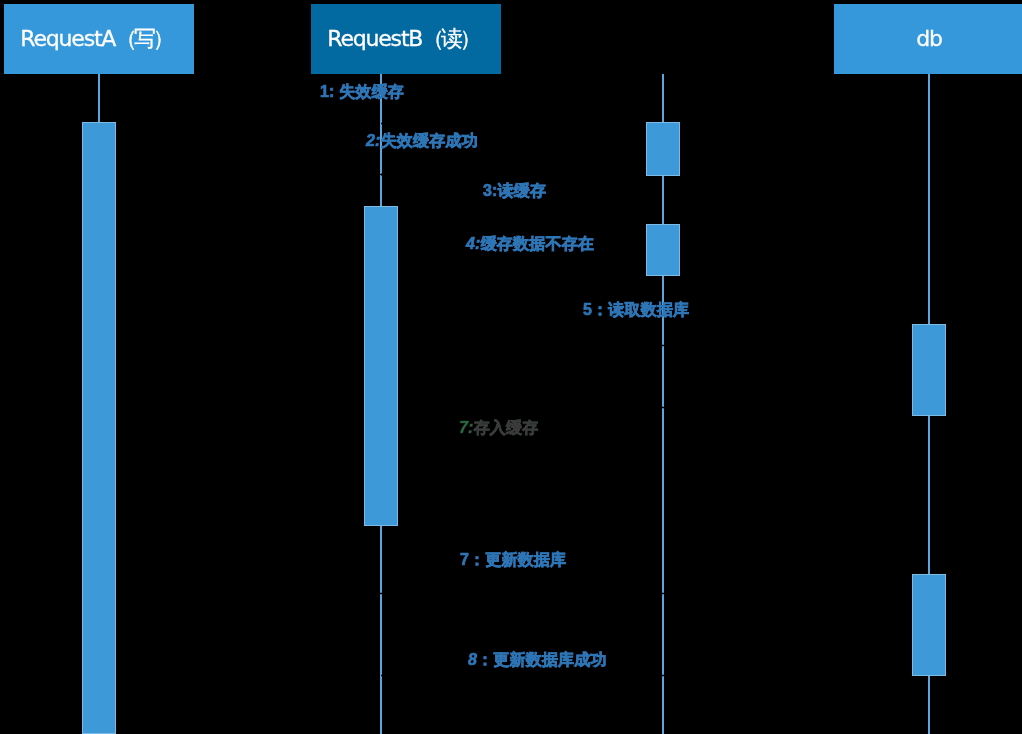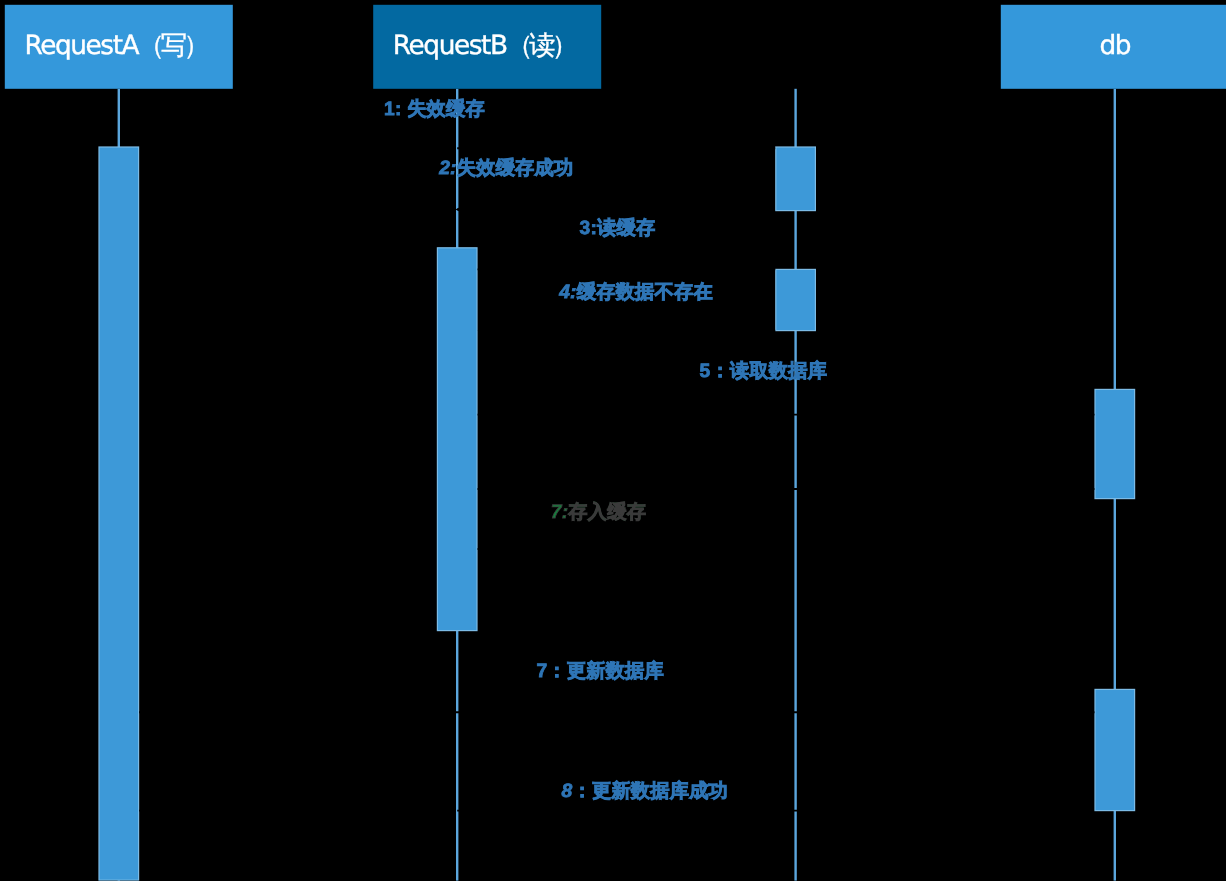--- a/index.html
+++ b/index.html
@@ -92,16 +92,16 @@
   <div class="lifebox" style="left: 834px; top: 4px; width: 190px; height: 70px; background: rgb(52, 152, 219); color: rgb(255, 255, 255);">
     <span class="nm">db</span>
   </div>
 
   <div class="msg" style="left: 320px; top: 82px;">1: 失效缓存</div>
   <div class="msg it" style="left: 366px; top: 131px;">2:失效缓存成功</div>
   <div class="msg" style="left: 483px; top: 181px;">3:读缓存</div>
   <div class="msg it" style="left: 466px; top: 234px;">4:缓存数据不存在</div>
   <div class="msg" style="left: 583px; top: 300px;">5：读取数据库</div>
   <div class="msg it muted" style="left: 459px; top: 418px;">7:存入缓存</div>
-  <div class="msg" style="left: 447px; top: 550px;">7：更新数据库</div>
+  <div class="msg" style="left: 460px; top: 550px;">7：更新数据库</div>
   <div class="msg it" style="left: 468px; top: 631px; margin-top: 19px;">8：更新数据库成功</div>
 
 </div>
 
 </body></html>

